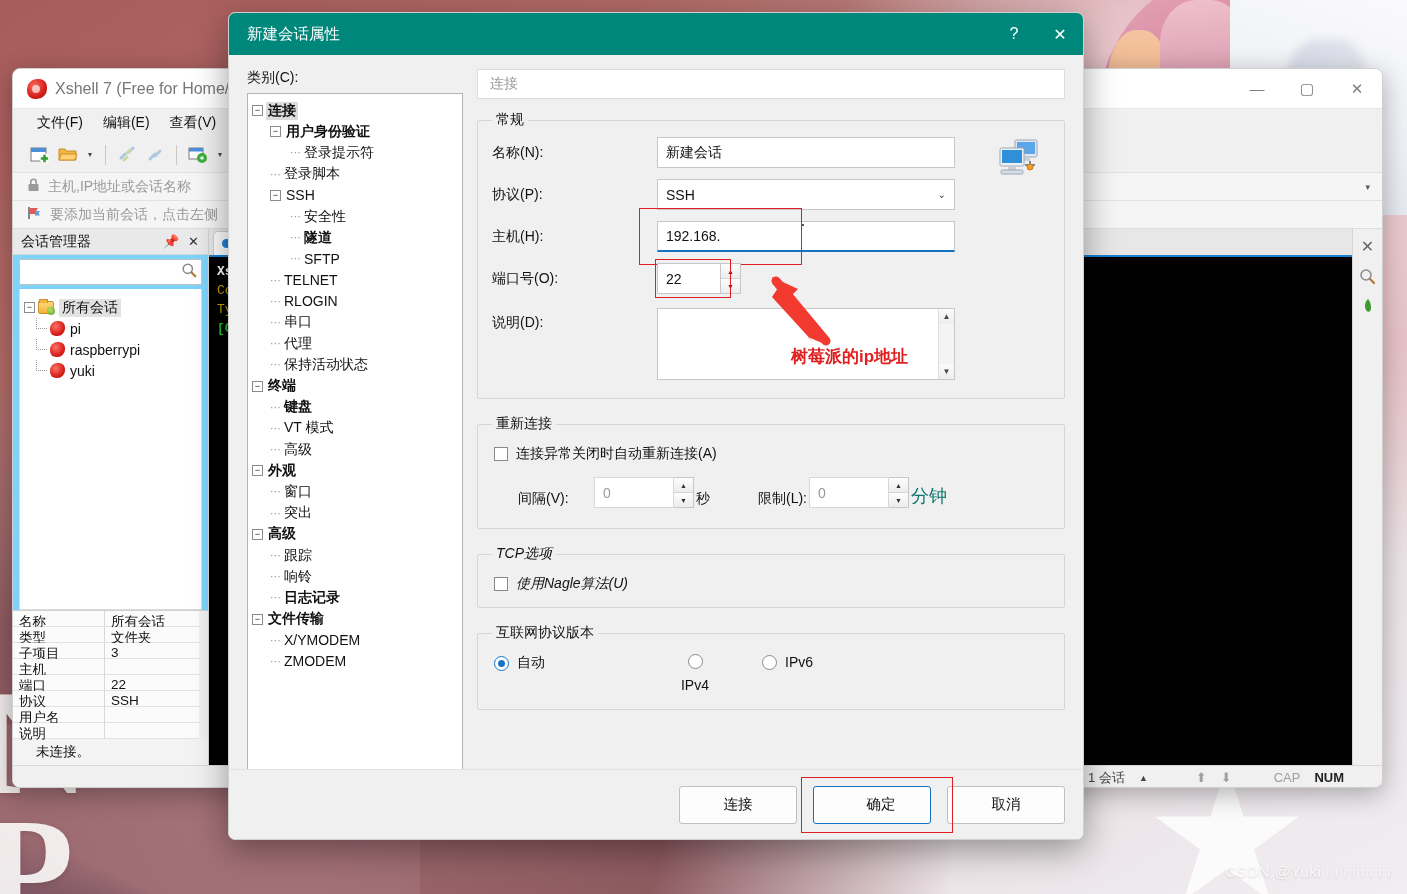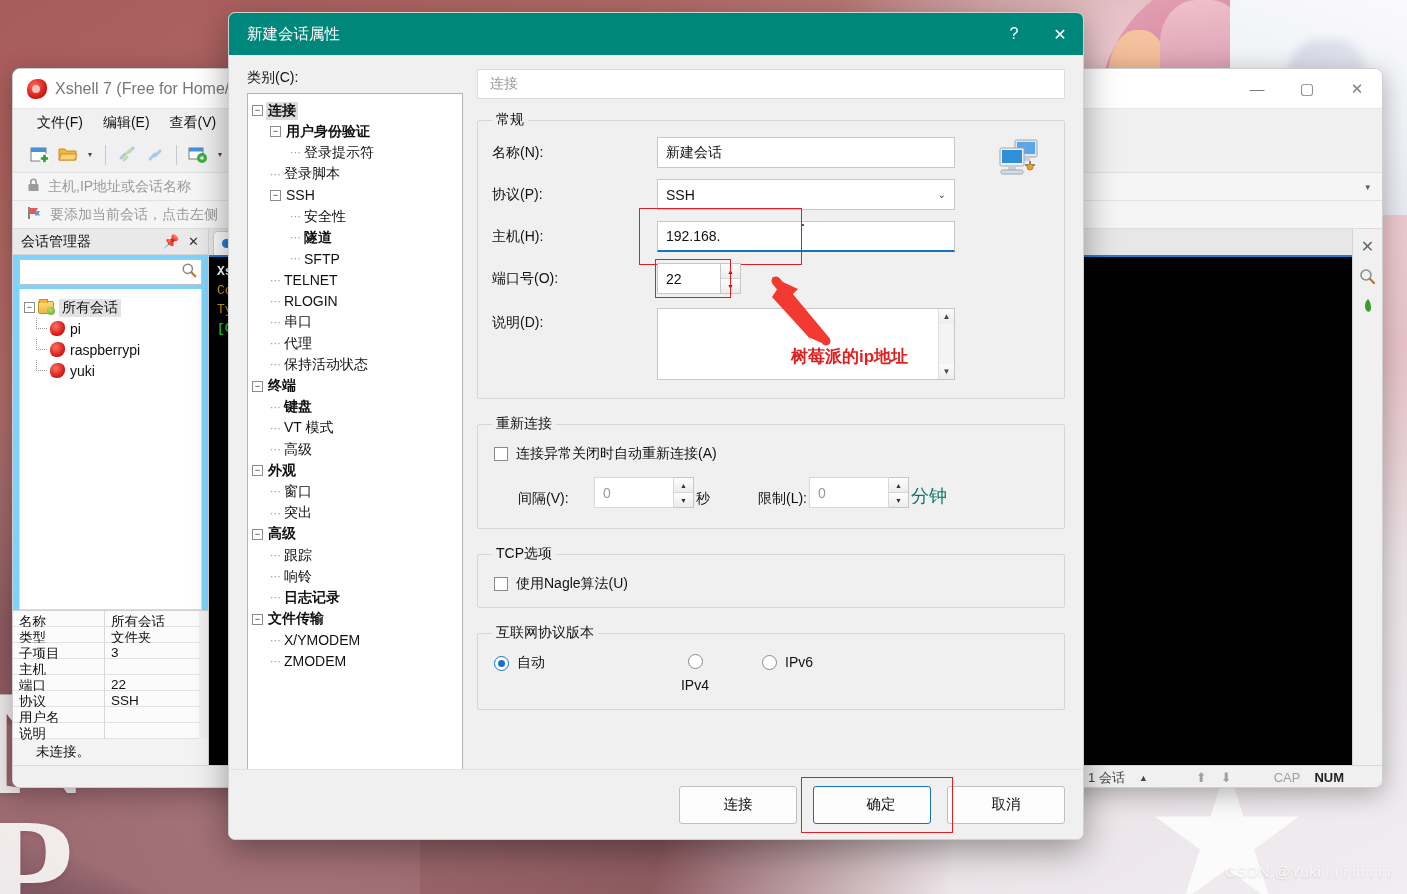--- a/index.html
+++ b/index.html
@@ -768,21 +768,21 @@
             <span class="spin-field dim">0</span>
             <span class="spin-btns">
               <span class="spin-b">▲</span>
               <span class="spin-b">▼</span>
             </span>
           </span>
           <span style="font-size:18px;color:#0f766e;">分钟</span>
         </div>
       </fieldset>
 
-      <fieldset class="grp" style="margin-top:16px;">
+      <fieldset class="grp" style="margin-top:16px;font-style:italic;">
         <legend>TCP选项</legend>
         <div class="cbrow" style="margin:4px 0 0 2px;">
           <span class="cbox"></span>
           <span>使用Nagle算法(U)</span>
         </div>
       </fieldset>
 
       <fieldset class="grp" style="margin-top:16px;padding-bottom:16px;">
         <legend>互联网协议版本</legend>
         <div style="display:flex;align-items:flex-start;margin:4px 0 0 2px;">

